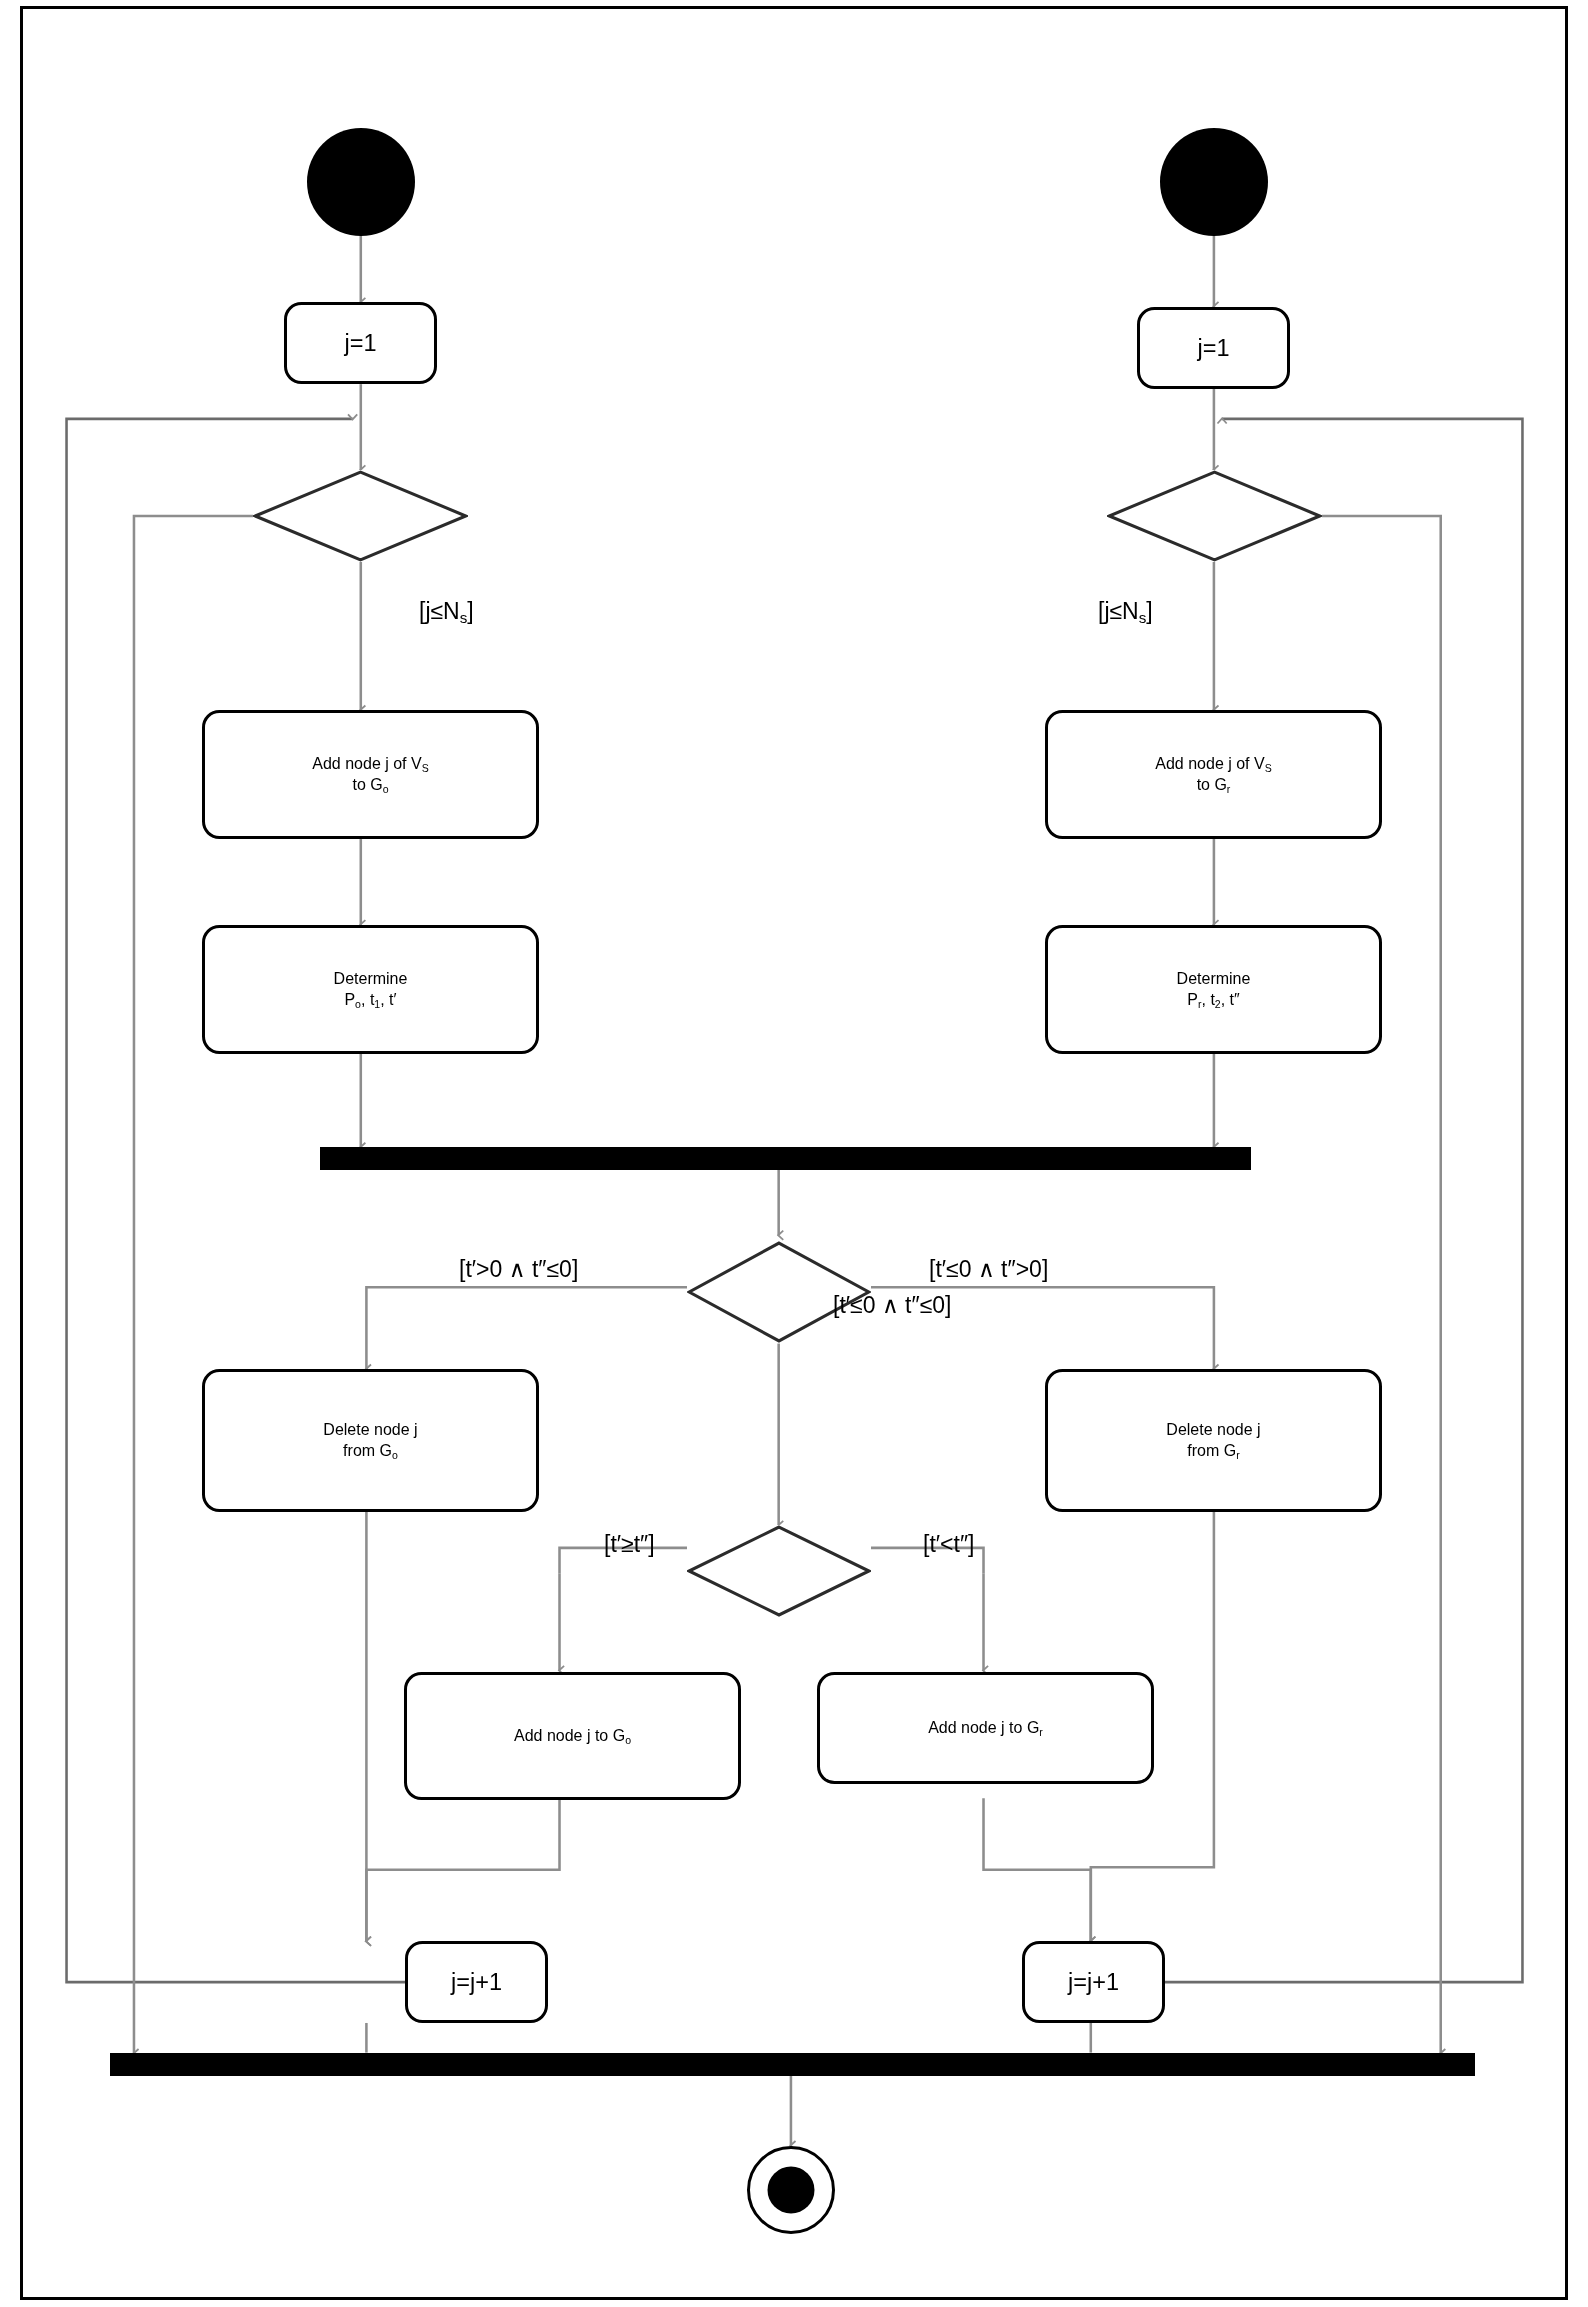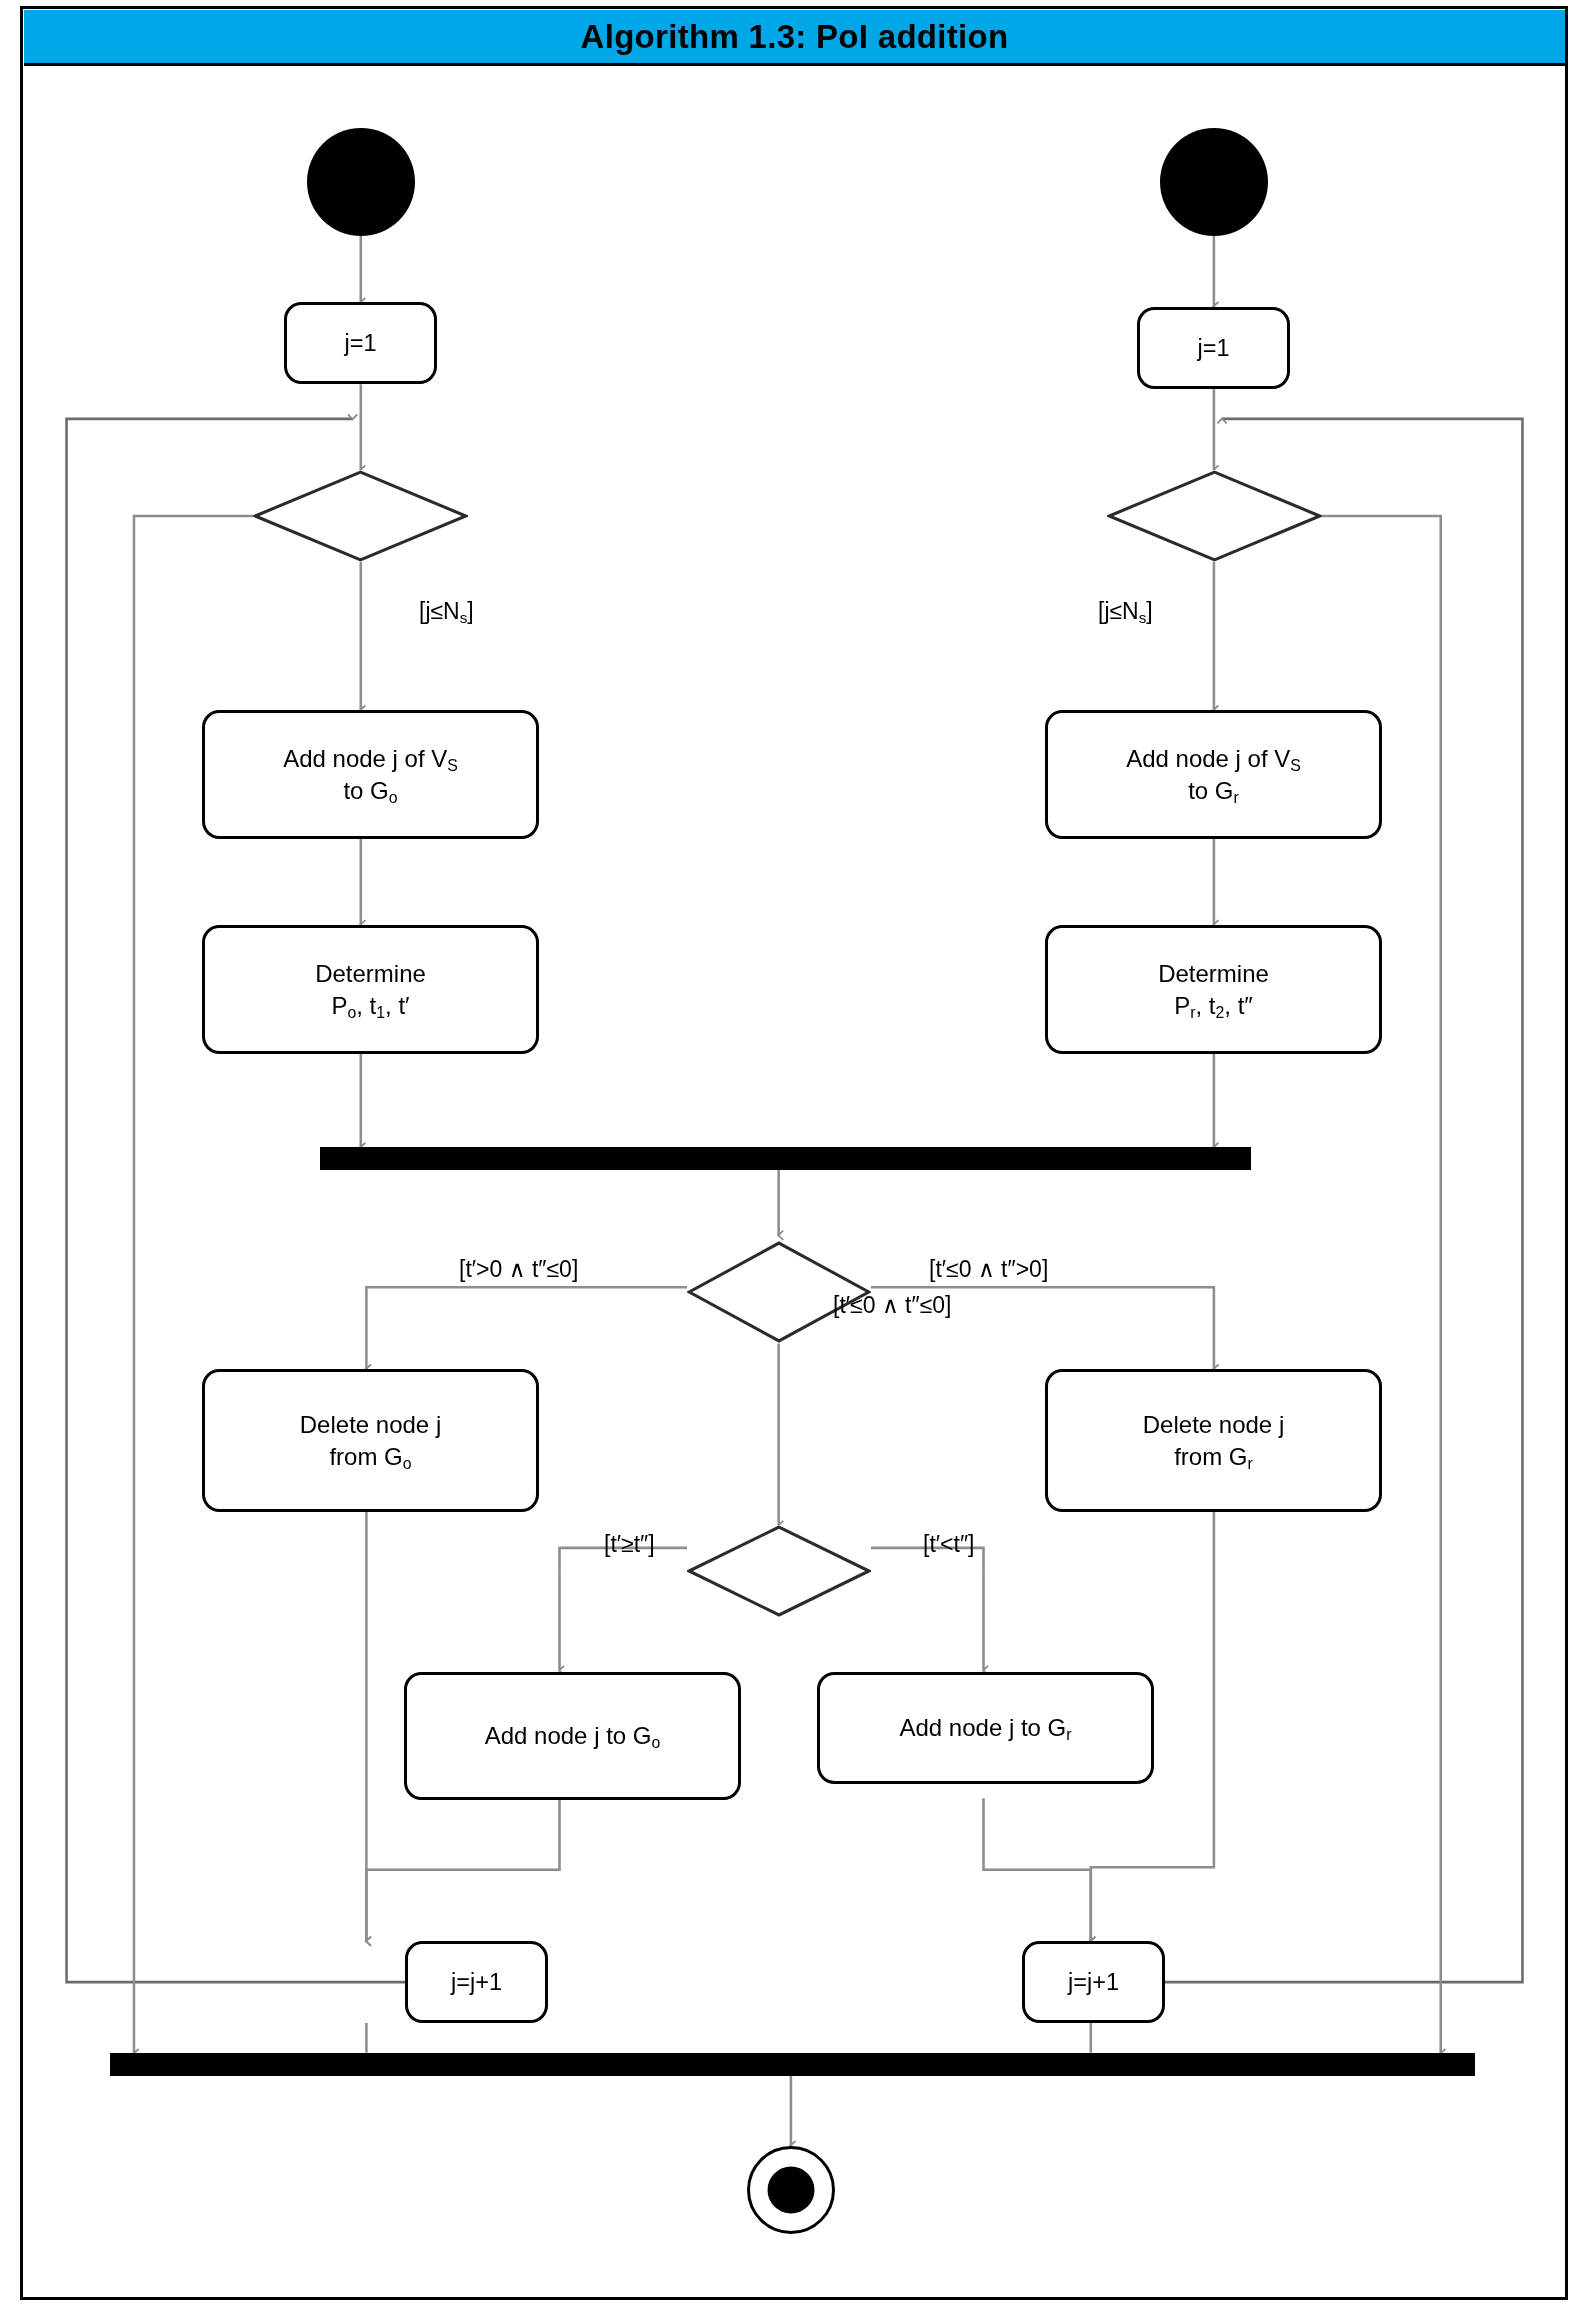--- a/index.html
+++ b/index.html
@@ -59,21 +59,21 @@
     border-radius:50%;
     background:#000000;
   }
 
   .action{
     border:3.1px solid #000000;
     border-radius:17.4px;
     background:#ffffff;
     display:flex;align-items:center;justify-content:center;
     text-align:center;
-    font-size:24px;
+    font-size:16px;
     color:#000000;
     line-height:1.30;
     padding:2px 5.1px;
   }
   .action.small{font-size:23.5px;}
 
   .diamond{
     background:#ffffff;
   }
   .diamond svg{display:block;}
@@ -93,23 +93,20 @@
 
   sub{font-size:0.66em;line-height:0;vertical-align:-0.28em;}
 </style>
 </head>
 <body>
 
 <div id="page">
 
   <div class="frame"></div>
 
-  <div class="titlebar">
-    <span class="ttl">Algorithm 1.3: PoI addition</span>
-  </div>
 
   <svg id="wires" viewBox="0 0 3110 4516" width="1589" height="2307" xmlns="http://www.w3.org/2000/svg">
     <defs>
       <marker id="ah" markerWidth="26" markerHeight="26" refX="13" refY="13" orient="auto" markerUnits="userSpaceOnUse">
         <path d="M4,4 L13,14 L22,4" fill="none" stroke="#8d8d8d" stroke-width="3.5"></path>
       </marker>
       <marker id="ahk" markerWidth="26" markerHeight="26" refX="13" refY="13" orient="auto" markerUnits="userSpaceOnUse">
         <path d="M4,4 L13,14 L22,4" fill="none" stroke="#8d8d8d" stroke-width="3.5"></path>
       </marker>
     </defs>

